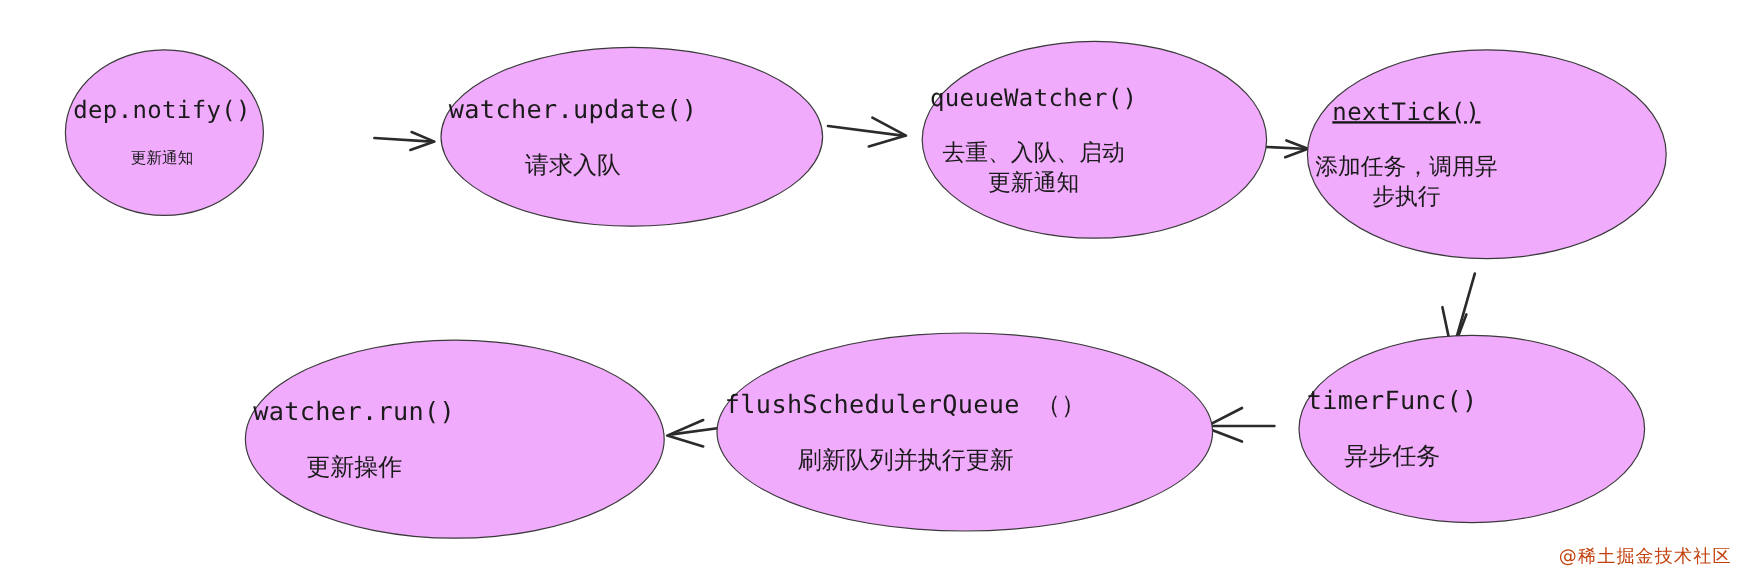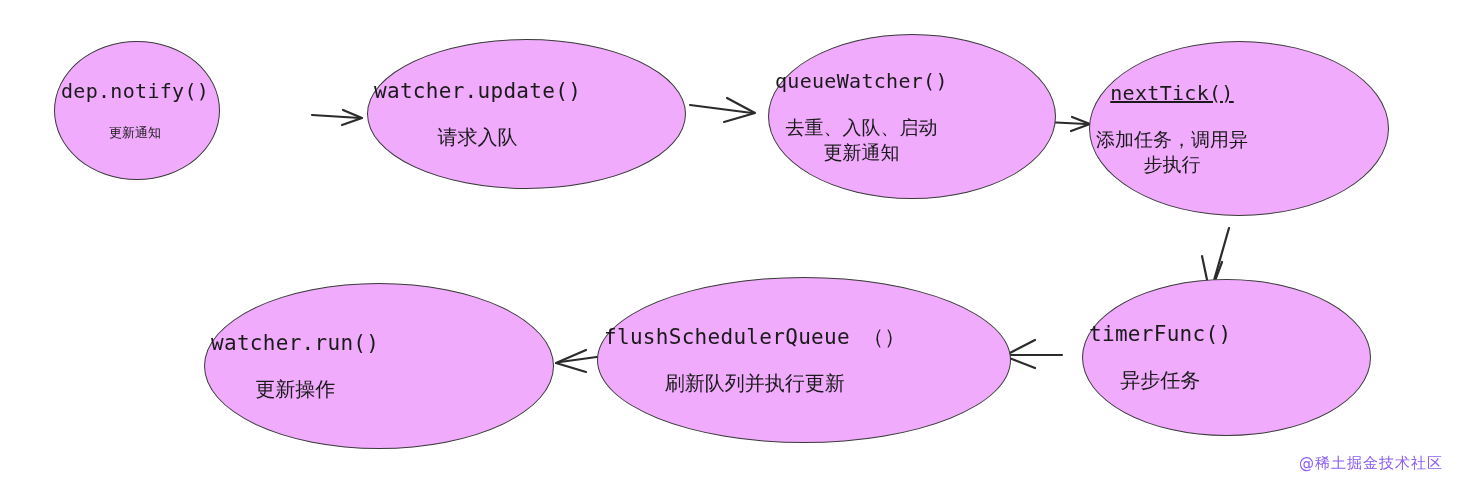--- a/index.html
+++ b/index.html
@@ -67,21 +67,21 @@
   .n4 .code-line { font-size: 20px; text-decoration: underline; }
   .n4 .cn-line   { font-size: 19px; }
   .n6 .code-line { font-size: 21px; }
   .n6 .cn-line   { font-size: 20px; }
   #watermark {
     position: absolute;
     right: 20px;
     bottom: 16px;
     font-family: "DejaVu Sans", "Liberation Sans", sans-serif;
     font-size: 15px;
-    color: #8b5cf6;
+    color: #c2410c;
     letter-spacing: 1px;
     user-select: none;
   }
 </style>
 </head>
 <body>
 
 <div id="canvas">
 
   <svg id="edges" viewBox="0 0 1463 489" xmlns="http://www.w3.org/2000/svg">

